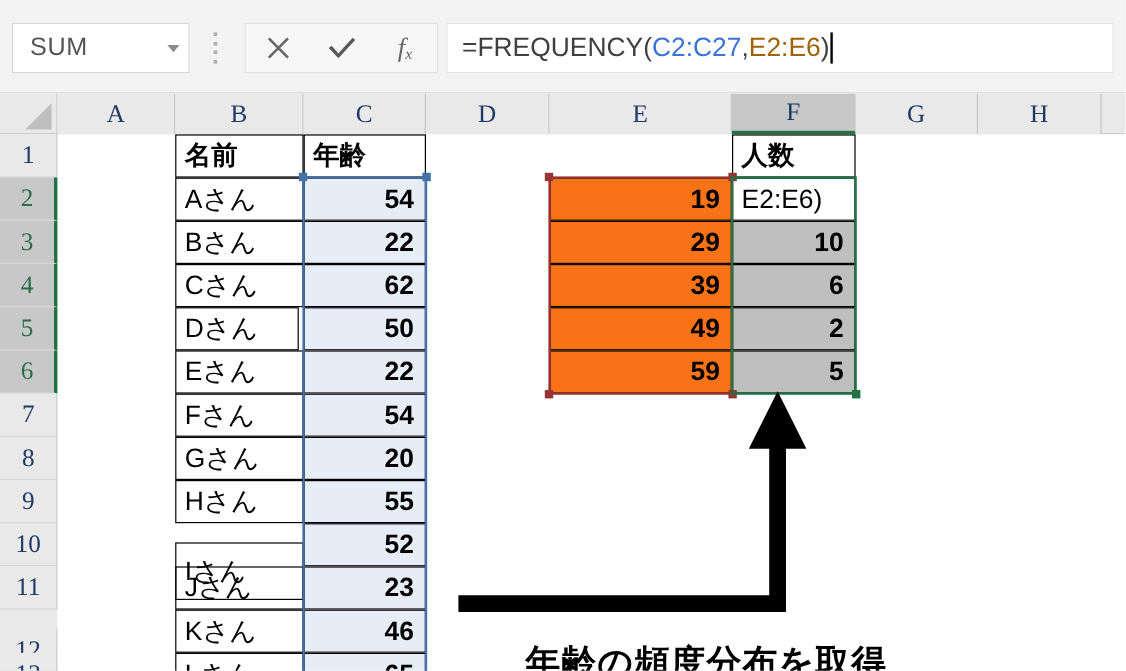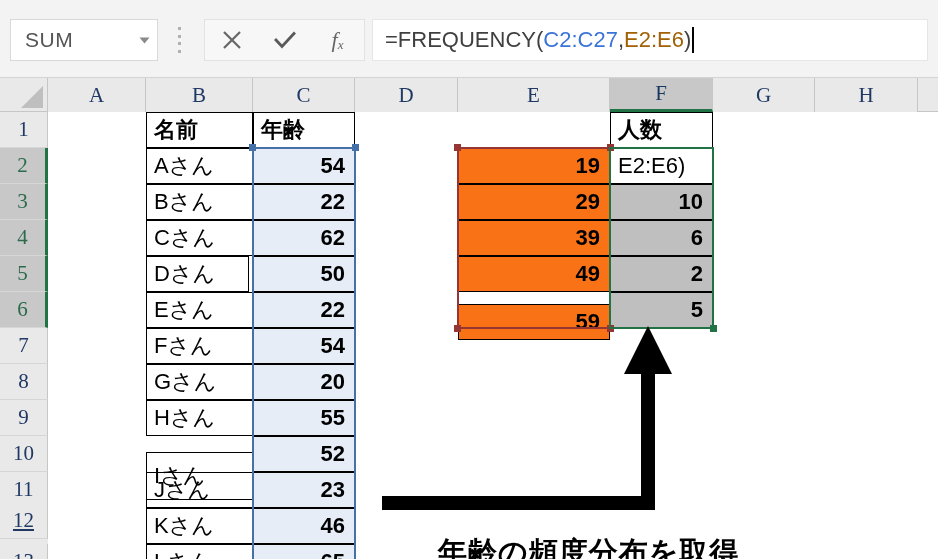--- a/index.html
+++ b/index.html
@@ -285,21 +285,21 @@
       <div class="row-head selected" style="top: 36px; height: 36px;">2</div>
       <div class="row-head selected" style="top: 72px; height: 36px;">3</div>
       <div class="row-head selected" style="top: 108px; height: 36px;">4</div>
       <div class="row-head selected" style="top: 144px; height: 36px;">5</div>
       <div class="row-head selected" style="top: 180px; height: 36px;">6</div>
       <div class="row-head" style="top: 216px; height: 36px;">7</div>
       <div class="row-head" style="top: 252px; height: 36px;">8</div>
       <div class="row-head" style="top: 288px; height: 36px;">9</div>
       <div class="row-head" style="top: 324px; height: 36px;">10</div>
       <div class="row-head" style="top: 360px; height: 36px;">11</div>
-      <div class="row-head" style="top: 391px; height: 36px; text-decoration: underline;">12</div>
+      <div class="row-head" style="top: 412px; height: 36px; text-decoration: underline;">12</div>
       <div class="row-head" style="top: 432px; height: 36px;">13</div>
     </div>
   <div id="grid">
       <div class="cell bordered hdr" style="left: 98px; top: 0px; width: 107px; height: 36px;">名前</div>
       <div class="cell bordered hdr" style="left: 205px; top: 0px; width: 102px; height: 36px;">年齢</div>
       <div class="cell bordered hdr" style="left: 562px; top: 0px; width: 103px; height: 36px;">人数</div>
       <div class="cell bordered txt" style="left: 98px; top: 36px; width: 107px; height: 36px;">Aさん</div>
       <div class="cell bordered txt" style="left: 98px; top: 72px; width: 107px; height: 36px;">Bさん</div>
       <div class="cell bordered txt" style="left: 98px; top: 108px; width: 107px; height: 36px;">Cさん</div>
       <div class="cell bordered txt" style="left: 98px; top: 144px; width: 103px; height: 36px;">Dさん</div>
@@ -320,21 +320,21 @@
       <div class="cell bordered num fill-bluesel" style="left: 205px; top: 252px; width: 102px; height: 36px;">20</div>
       <div class="cell bordered num fill-bluesel" style="left: 205px; top: 288px; width: 102px; height: 36px;">55</div>
       <div class="cell bordered num fill-bluesel" style="left: 205px; top: 324px; width: 102px; height: 36px;">52</div>
       <div class="cell bordered num fill-bluesel" style="left: 205px; top: 360px; width: 102px; height: 36px;">23</div>
       <div class="cell bordered num fill-bluesel" style="left: 205px; top: 396px; width: 102px; height: 36px;">46</div>
       <div class="cell bordered num fill-bluesel" style="left: 205px; top: 432px; width: 102px; height: 36px;">65</div>
       <div class="cell bordered num fill-redsel" style="left: 410px; top: 36px; width: 152px; height: 36px;">19</div>
       <div class="cell bordered num fill-redsel" style="left: 410px; top: 72px; width: 152px; height: 36px;">29</div>
       <div class="cell bordered num fill-redsel" style="left: 410px; top: 108px; width: 152px; height: 36px;">39</div>
       <div class="cell bordered num fill-redsel" style="left: 410px; top: 144px; width: 152px; height: 36px;">49</div>
-      <div class="cell bordered num fill-redsel" style="left: 410px; top: 180px; width: 152px; height: 36px; margin-top: 12px;">59</div>
+      <div class="cell bordered num fill-redsel" style="left: 410px; top: 180px; width: 152px; height: 36px;">59</div>
       <div class="cell bordered txt" style="left: 562px; top: 36px; width: 103px; height: 36px;">E2:E6)</div>
       <div class="cell bordered num fill-graysel" style="left: 562px; top: 72px; width: 103px; height: 36px;">10</div>
       <div class="cell bordered num fill-graysel" style="left: 562px; top: 108px; width: 103px; height: 36px;">6</div>
       <div class="cell bordered num fill-graysel" style="left: 562px; top: 144px; width: 103px; height: 36px;">2</div>
       <div class="cell bordered num fill-graysel" style="left: 562px; top: 180px; width: 103px; height: 36px;">5</div>
       <div class="range-box range-blue" style="left: 204px; top: 35px; width: 104px; height: 434px;"></div>
       <div class="handle h-blue" style="left: 201px; top: 32px;"></div>
       <div class="handle h-blue" style="left: 304px; top: 32px;"></div>
       <div class="range-box range-red" style="left: 409px; top: 35px; width: 154px; height: 182px;"></div>
       <div class="handle h-red" style="left: 406px; top: 32px;"></div>

